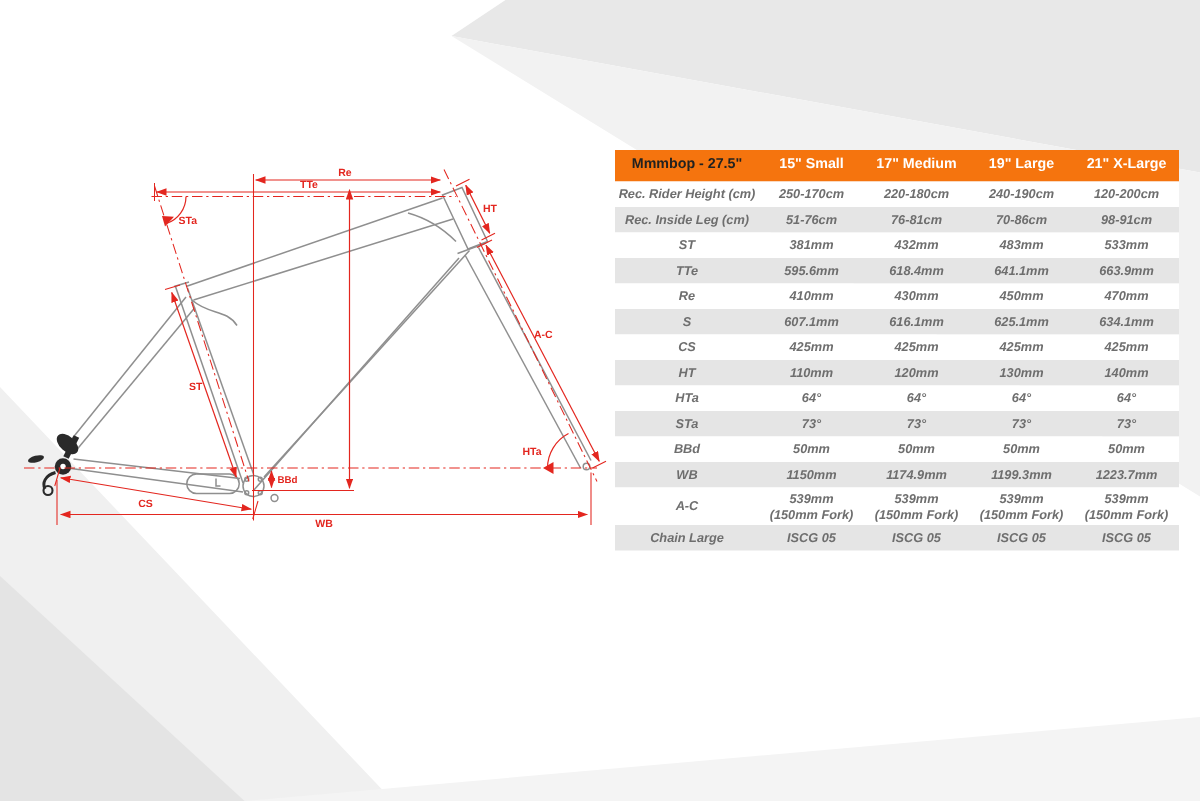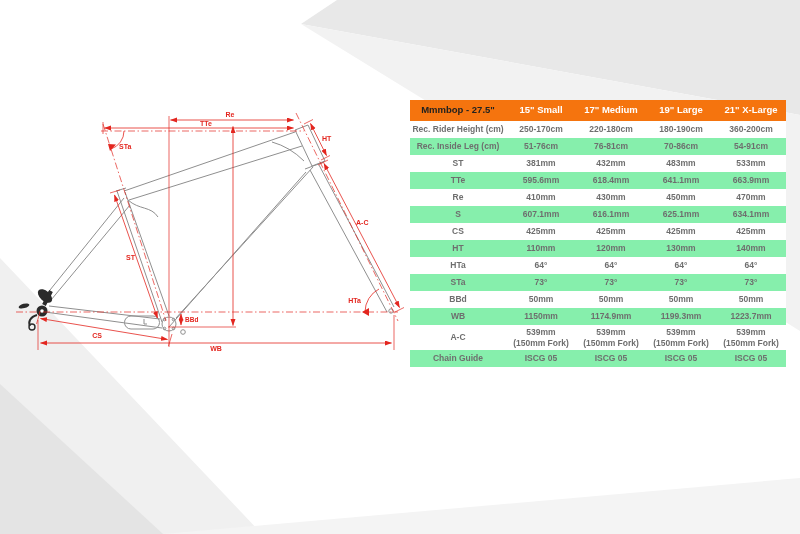--- a/index.html
+++ b/index.html
@@ -18,23 +18,23 @@
     display:grid;grid-template-columns:96px 70px 70px 70px 70px;
     background:#F5740E;height:21px;align-items:center;
   }
   .thead .hcell{
     text-align:center;font-size:9.5px;font-weight:bold;color:#ffffff;
     line-height:1.1;
   }
   .thead .hcell.model{color:#222220;}
   .trow{
     display:grid;grid-template-columns:96px 70px 70px 70px 70px;
-    min-height:17px;background:#ffffff;
-  }
-  .trow.alt{background:#86efac;}
+    min-height:17px;background:#ffffff;font-style:italic;
+  }
+  .trow.alt{background:#e5e5e5;}
   .cell{
     display:flex;align-items:center;justify-content:center;
     text-align:center;font-size:8.5px;font-weight:bold;color:#6e6e6e;
     line-height:1.25;padding:2px 2px;white-space:pre-line;
   }
   
   .frame{stroke:#8f8f8f;stroke-width:1;fill:none;}
   .framefill{stroke:#8f8f8f;stroke-width:1;fill:#ffffff;}
   .dark{fill:#2a2a2a;stroke:none;}
   .darkline{stroke:#2a2a2a;fill:none;}
@@ -174,29 +174,29 @@
     <div class="hcell">15" Small</div>
     <div class="hcell">17" Medium</div>
     <div class="hcell">19" Large</div>
     <div class="hcell">21" X-Large</div>
   </div>
   <div>
       <div class="trow">
         <div class="cell">Rec. Rider Height (cm)</div>
         <div class="cell">250-170cm</div>
         <div class="cell">220-180cm</div>
-        <div class="cell">180-190cm</div>
-        <div class="cell">360-200cm</div>
+        <div class="cell">240-190cm</div>
+        <div class="cell">120-200cm</div>
       </div>
       <div class="trow alt">
         <div class="cell">Rec. Inside Leg (cm)</div>
         <div class="cell">51-76cm</div>
         <div class="cell">76-81cm</div>
         <div class="cell">70-86cm</div>
-        <div class="cell">54-91cm</div>
+        <div class="cell">98-91cm</div>
       </div>
       <div class="trow">
         <div class="cell">ST</div>
         <div class="cell">381mm</div>
         <div class="cell">432mm</div>
         <div class="cell">483mm</div>
         <div class="cell">533mm</div>
       </div>
       <div class="trow alt">
         <div class="cell">TTe</div>
@@ -266,20 +266,20 @@
         <div class="cell">539mm
 (150mm Fork)</div>
         <div class="cell">539mm
 (150mm Fork)</div>
         <div class="cell">539mm
 (150mm Fork)</div>
         <div class="cell">539mm
 (150mm Fork)</div>
       </div>
       <div class="trow alt">
-        <div class="cell">Chain Guide</div>
+        <div class="cell">Chain Large</div>
         <div class="cell">ISCG 05</div>
         <div class="cell">ISCG 05</div>
         <div class="cell">ISCG 05</div>
         <div class="cell">ISCG 05</div>
       </div>
     </div>
 </div>
 
 </body></html>

